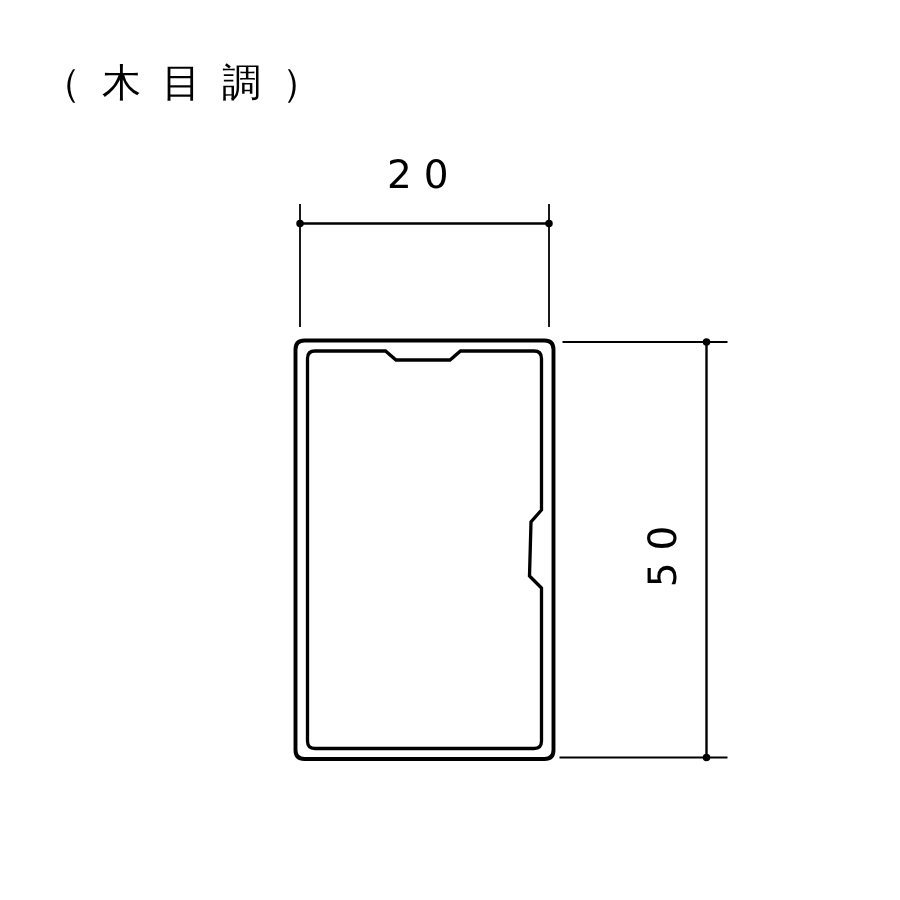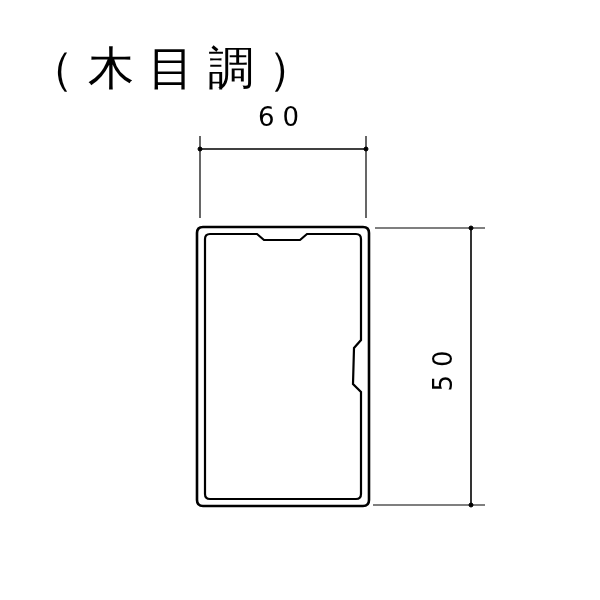--- a/index.html
+++ b/index.html
@@ -1,27 +1,27 @@
 <!DOCTYPE html>
 <html><head>
 <meta charset="utf-8">
 <style>
   html, body { margin:0; padding:0; background:#ffffff; }
   body { width:600px; height:600px; position:relative; overflow:hidden; font-family:"DejaVu Sans", sans-serif; }
-  .title { position:absolute; left:28px; top:38px; font-size:46px; color:#000; letter-spacing:14px; font-family:"DejaVu Sans", sans-serif; }
+  .title { position:absolute; left:28px; top:38px; font-size:26px; color:#000; letter-spacing:14px; font-family:"DejaVu Sans", sans-serif; }
   .dim-w { position:absolute; left:258px; top:102px; font-size:26px; letter-spacing:8px; color:#000; font-family:"DejaVu Sans", sans-serif; }
   .dim-h { position:absolute; left:418px; top:352px; font-size:26px; letter-spacing:8px; color:#000; transform:rotate(-90deg); transform-origin:center; font-family:"DejaVu Sans", sans-serif; }
   svg { position:absolute; left:0; top:0; }
 </style>
 </head>
 <body>
 
 <div class="title">（木目調）</div>
 
-<div class="dim-w">60</div>
+<div class="dim-w">20</div>
 <div class="dim-h">50</div>
 
 <svg width="600" height="600" viewBox="0 0 600 600">
 
   <g stroke="#000" fill="none">
     <line x1="200" y1="136" x2="200" y2="218" stroke-width="1.2"></line>
     <line x1="366" y1="136" x2="366" y2="218" stroke-width="1.2"></line>
     <line x1="199" y1="149" x2="367" y2="149" stroke-width="1.6"></line>
     <circle cx="200" cy="149" r="2" fill="#000"></circle>
     <circle cx="366" cy="149" r="2" fill="#000"></circle>

